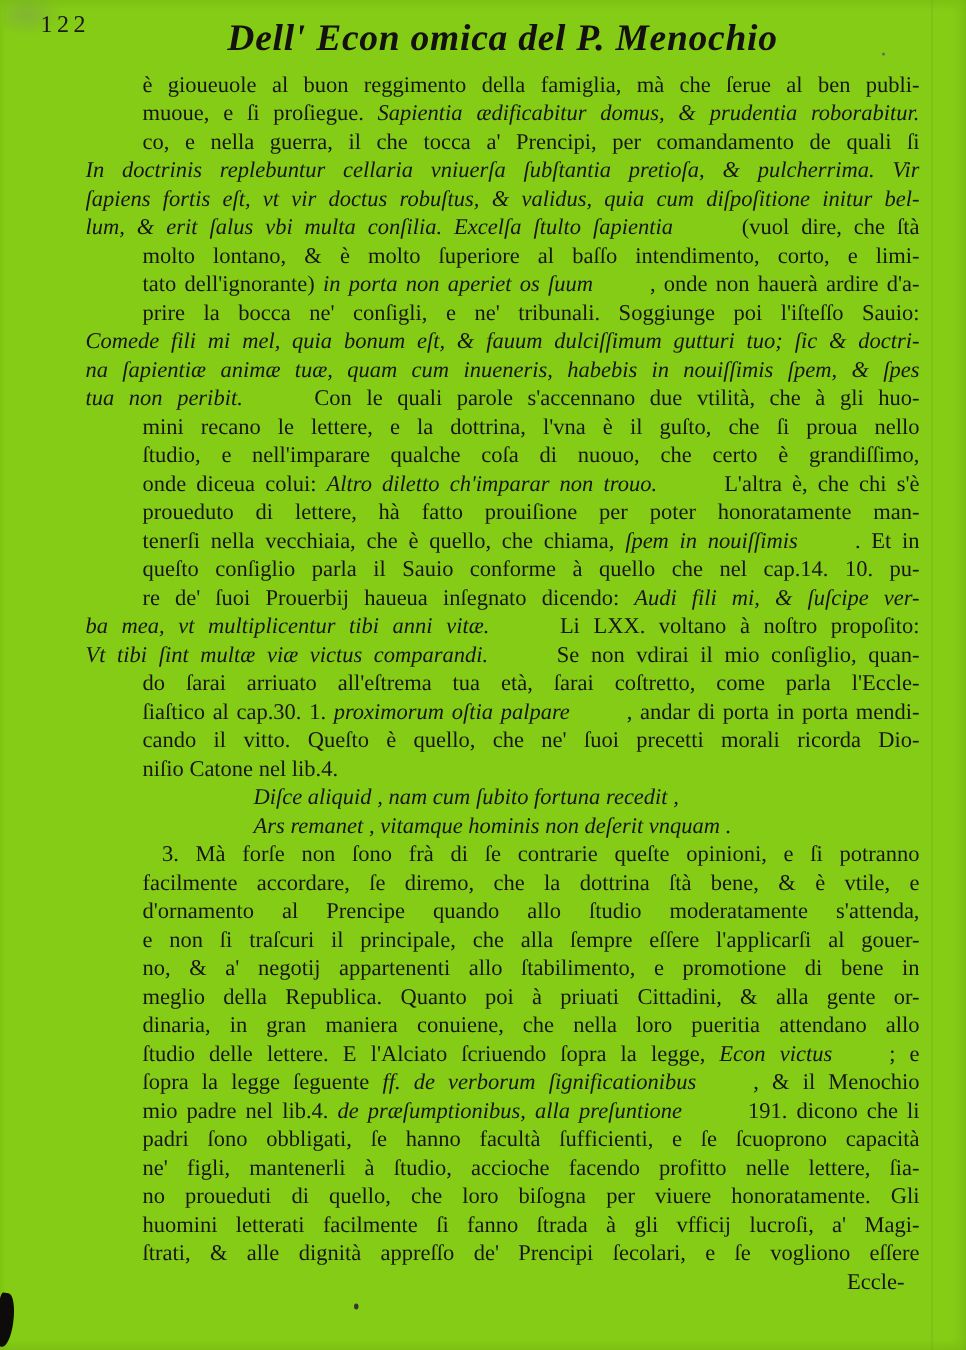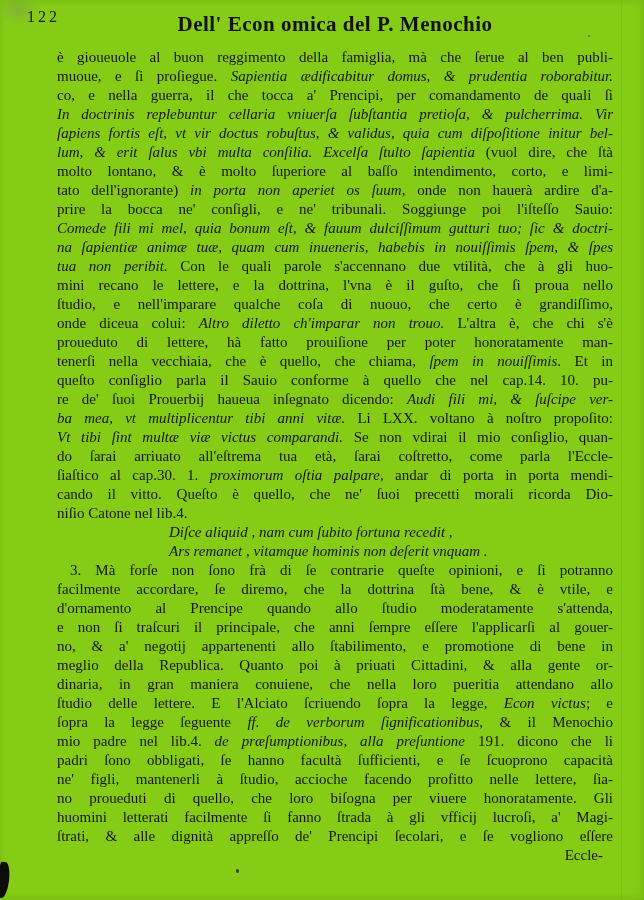--- a/index.html
+++ b/index.html
@@ -14,38 +14,38 @@
     color:#181512;
     box-shadow:inset -4px 0 8px rgba(0,0,0,0.05), inset 0 -3px 6px rgba(0,0,0,0.04), inset 0 3px 6px rgba(0,0,0,0.03);
   }
   .header{position:absolute;left:57px;top:12px;width:556px;height:32px;}
   .page-number{
     position:absolute;left:27px;top:8px;
     font-size:16px;letter-spacing:3px;color:#1b1815;
   }
   .running-title{
     width:100%;text-align:center;
-    font-weight:bold;font-size:21px;
+    font-style:italic;font-weight:bold;font-size:25px;
     letter-spacing:0.5px;color:#14110e;
   }
   .text-block{
     position:absolute;left:57px;top:48px;width:556px;
   }
   .line{
     height:19px;line-height:19px;font-size:15px;
     overflow:hidden;white-space:normal;
     text-align:justify;text-align-last:justify;
     color:#181512;
   }
   .line.end{text-align-last:left;}
   .line.verse{text-align:left;text-align-last:left;padding-left:112px;}
   .line.ind{padding-left:13px;}
   .line.catch{text-align:right;text-align-last:right;padding-right:10px;}
   .it{font-style:italic;}
-  .ro{font-style:normal;}
+  .ro{font-style:normal;margin-left:38px;}
   .smudge-topleft{
     position:absolute;left:2px;top:0;width:40px;height:24px;
     background:radial-gradient(ellipse at 40% 40%, rgba(120,120,118,0.28), rgba(120,120,118,0) 70%);
   }
   .ink-blot{
     position:absolute;left:-2px;top:862px;width:11px;height:36px;
     background:#0d0c0b;border-radius:20% 70% 60% 40%;transform:rotate(8deg);
   }
   .speck-1{position:absolute;left:236px;top:869px;width:3px;height:4px;background:#3a3632;border-radius:50%;}
   .speck-2{position:absolute;left:588px;top:35px;width:2px;height:2px;background:#6a6662;border-radius:50%;}
@@ -88,21 +88,21 @@
       <div class="line just"><span class="it">Vt tibi ſint multæ viæ victus comparandi. </span><span class="ro">Se non vdirai il mio conſiglio, quan-</span></div>
       <div class="line just"><span class="ro">do ſarai arriuato all'eſtrema tua età, ſarai coſtretto, come parla l'Eccle-</span></div>
       <div class="line just"><span class="ro">ſiaſtico al cap.30. 1. </span><span class="it">proximorum oſtia palpare</span><span class="ro">, andar di porta in porta mendi-</span></div>
       <div class="line just"><span class="ro">cando il vitto.  Queſto è quello, che ne' ſuoi precetti morali ricorda Dio-</span></div>
       <div class="line end"><span class="ro">niſio Catone nel lib.4.</span></div>
       <div class="line verse"><span class="it">Diſce aliquid ,  nam cum ſubito fortuna recedit ,</span></div>
       <div class="line verse"><span class="it">Ars remanet ,  vitamque hominis non deſerit vnquam .</span></div>
       <div class="line just ind"><span class="ro">3.  Mà forſe non ſono frà di ſe contrarie queſte opinioni, e ſi potranno</span></div>
       <div class="line just"><span class="ro">facilmente accordare, ſe diremo, che la dottrina ſtà bene,  &amp; è vtile, e</span></div>
       <div class="line just"><span class="ro">d'ornamento al Prencipe quando allo ſtudio moderatamente s'attenda,</span></div>
-      <div class="line just"><span class="ro">e non ſi traſcuri il principale, che anni ſempre eſſere l'applicarſi al gouer-</span></div>
+      <div class="line just"><span class="ro">e non ſi traſcuri il principale, che alla ſempre eſſere l'applicarſi al gouer-</span></div>
       <div class="line just"><span class="ro">no, &amp; a' negotij appartenenti allo ſtabilimento, e promotione di bene in</span></div>
       <div class="line just"><span class="ro">meglio della Republica.  Quanto poi à priuati Cittadini, &amp; alla gente or-</span></div>
       <div class="line just"><span class="ro">dinaria, in gran maniera conuiene, che nella loro pueritia attendano allo</span></div>
       <div class="line just"><span class="ro">ſtudio delle lettere.  E l'Alciato ſcriuendo ſopra la legge, </span><span class="it">Econ victus</span><span class="ro">; e</span></div>
       <div class="line just"><span class="ro">ſopra la legge ſeguente </span><span class="it">ff. de verborum ſignificationibus</span><span class="ro">, &amp; il Menochio</span></div>
       <div class="line just"><span class="ro">mio padre nel lib.4. </span><span class="it">de præſumptionibus, alla preſuntione </span><span class="ro">191. dicono che li</span></div>
       <div class="line just"><span class="ro">padri ſono obbligati, ſe hanno facultà ſufficienti, e ſe ſcuoprono capacità</span></div>
       <div class="line just"><span class="ro">ne' figli, mantenerli à ſtudio, accioche facendo profitto nelle lettere, ſia-</span></div>
       <div class="line just"><span class="ro">no proueduti di quello, che loro biſogna per viuere honoratamente.  Gli</span></div>
       <div class="line just"><span class="ro">huomini letterati facilmente ſi fanno ſtrada à gli vfficij lucroſi, a' Magi-</span></div>

